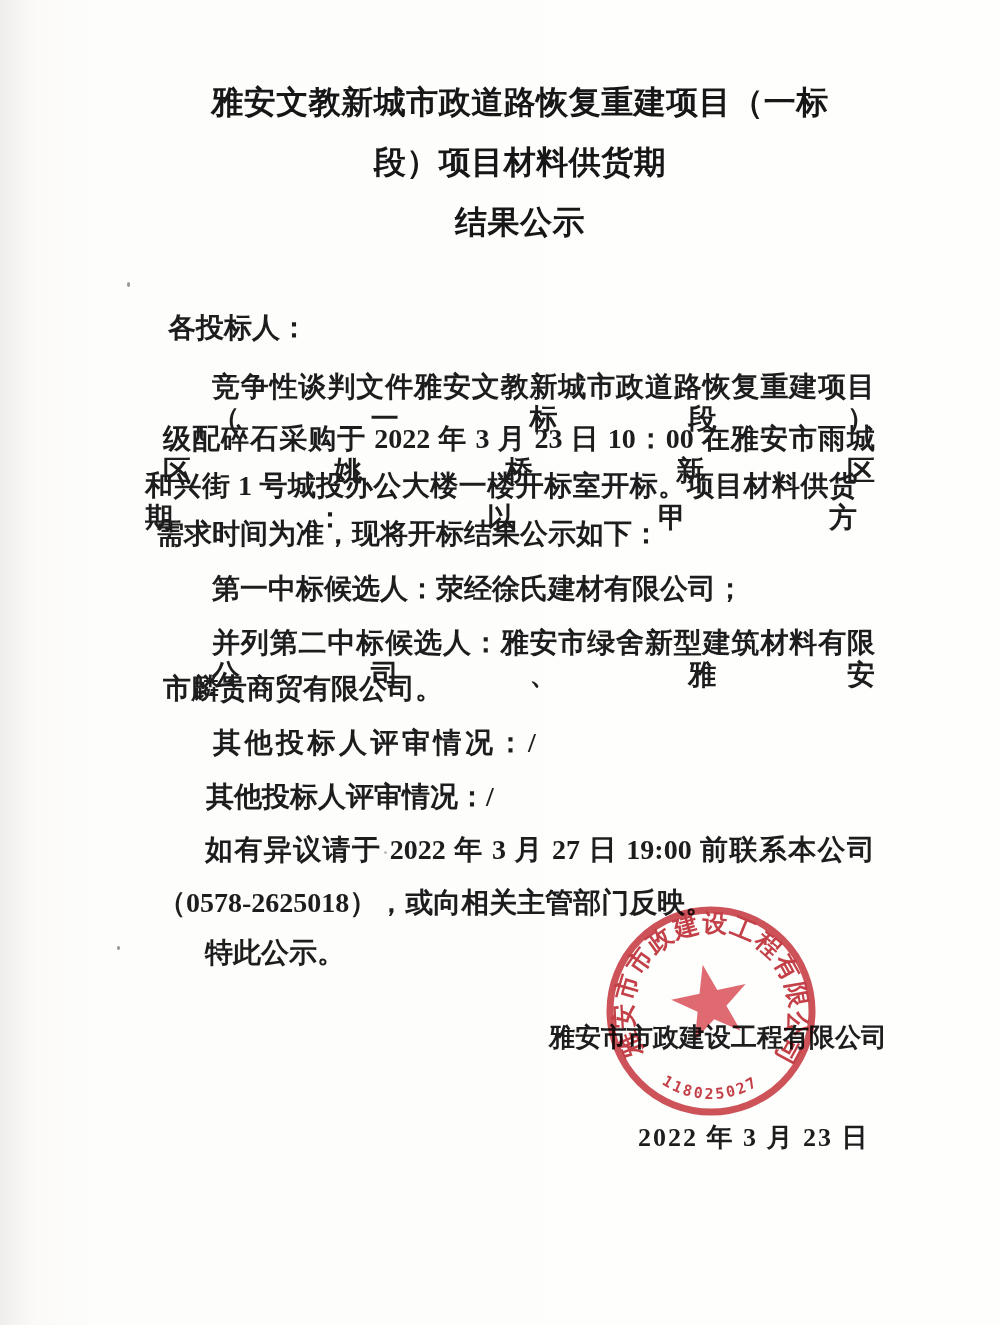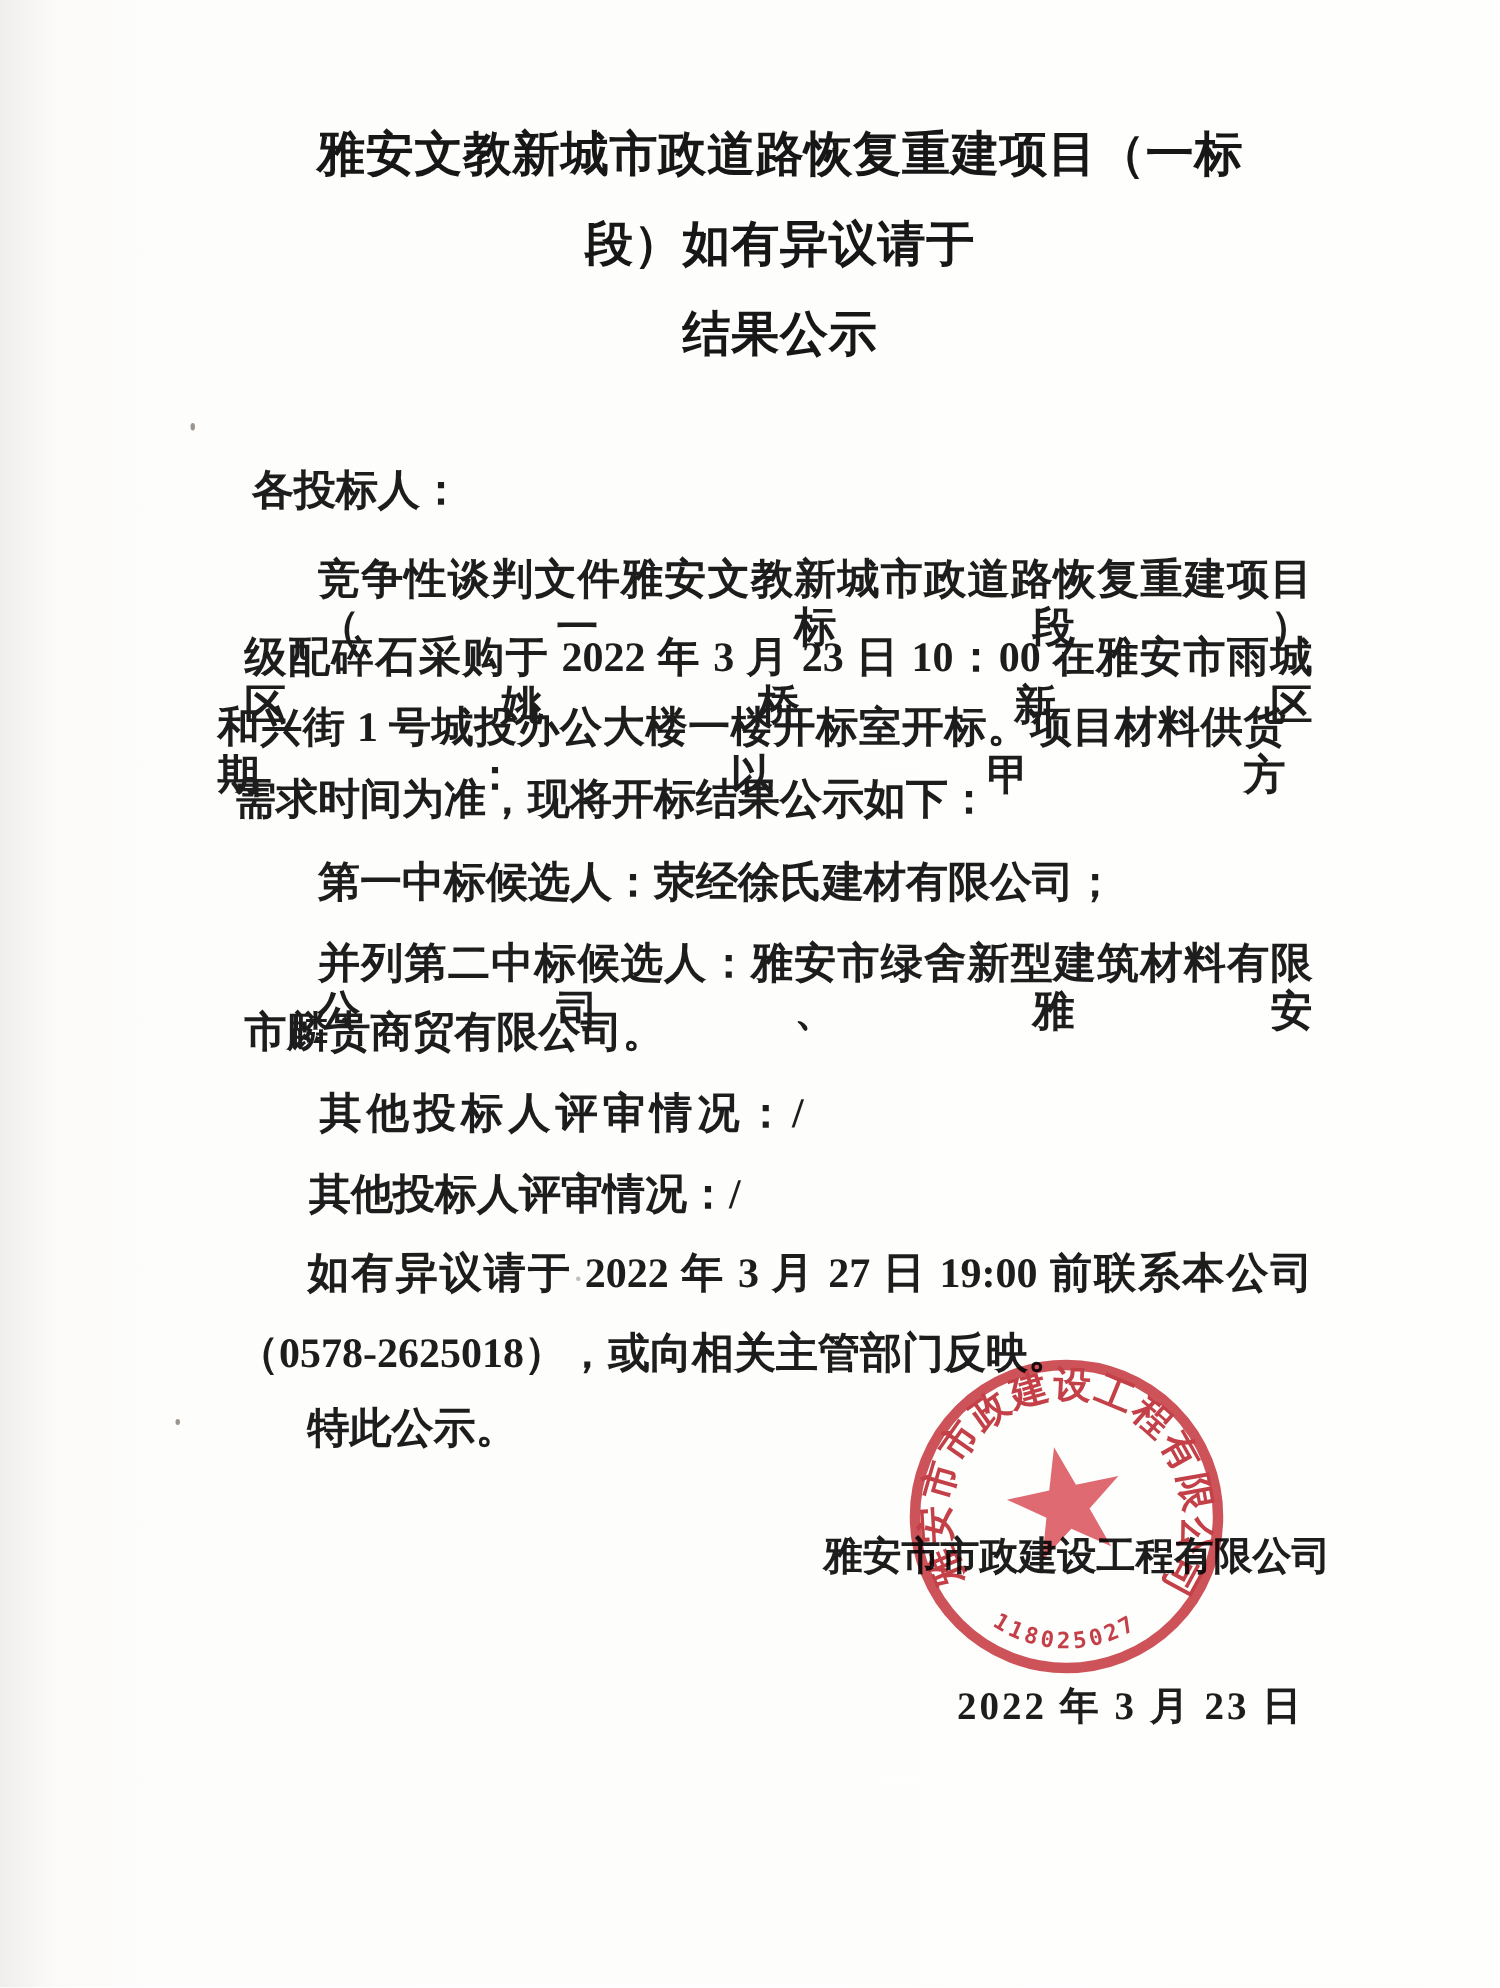--- a/index.html
+++ b/index.html
@@ -66,21 +66,21 @@
     border-radius: 50%;
   }
 </style>
 </head>
 <body>
 
 <div class="page">
 
   <div class="title-block">
     <div>雅安文教新城市政道路恢复重建项目（一标</div>
-    <div>段）如有异议请于</div>
+    <div>段）项目材料供货期</div>
     <div>结果公示</div>
   </div>
 
   <div class="ln" style="left:168px; top:291px;">各投标人：</div>
 
   <div class="ln fill" style="left:212px; top:350px; width:663px;">竞争性谈判文件雅安文教新城市政道路恢复重建项目（一标段）</div>
   <div class="ln fill" style="left:163px; top:402px; width:712px;">级配碎石采购于 2022 年 3 月 23 日 10：00 在雅安市雨城区姚桥新区</div>
   <div class="ln fill" style="left:145px; top:449px; width:712px;">和兴街 1 号城投办公大楼一楼开标室开标。项目材料供货期：以甲方</div>
   <div class="ln" style="left:156px; top:497px;">需求时间为准，现将开标结果公示如下：</div>
   <div class="ln" style="left:212px; top:552px;">第一中标候选人：荥经徐氏建材有限公司；</div>

